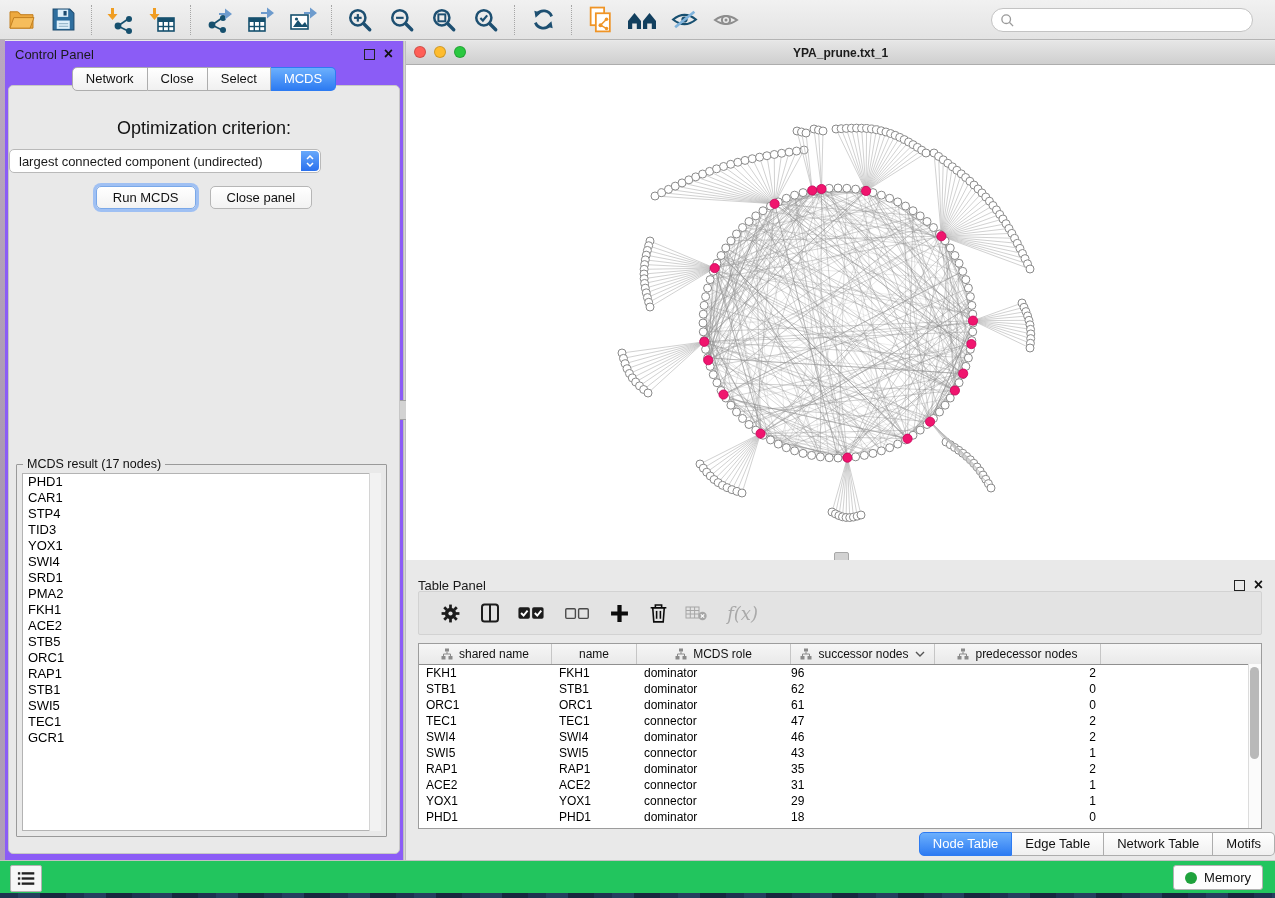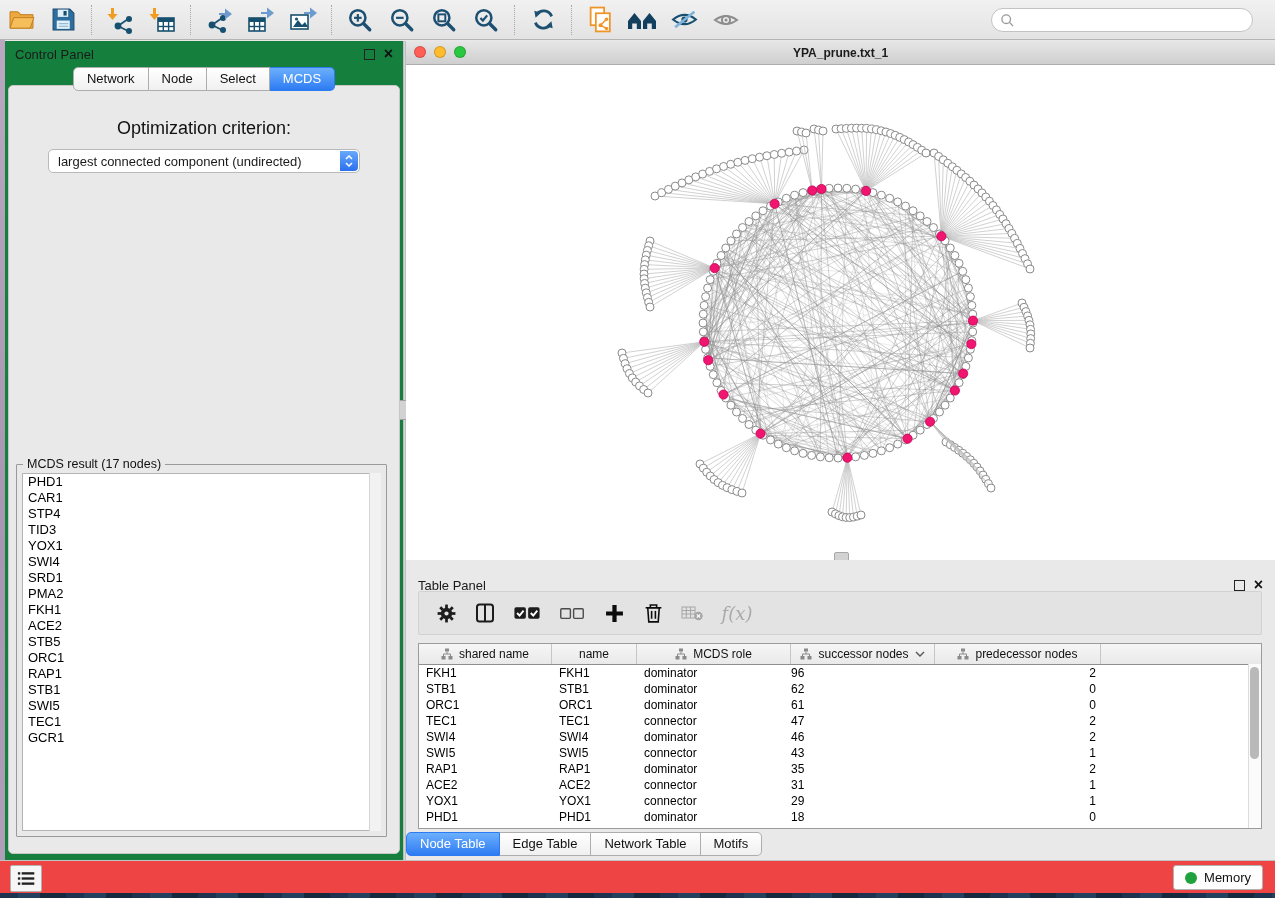--- a/index.html
+++ b/index.html
@@ -17,36 +17,36 @@
   #search-wrap{margin-left:auto;margin-right:22px;position:relative;}
   #search-wrap input{width:262px;height:24px;border:1px solid #c3c3c3;border-radius:13px;
     background:#fff;outline:none;padding:0 10px 0 28px;font-size:13px;box-sizing:border-box;}
   #search-wrap .mag{position:absolute;left:9px;top:5px;}
   
   #left-strip{position:absolute;left:0;top:40px;width:5px;height:853px;
     background:linear-gradient(180deg,#baa8c0,#a795b1 60%,#b1a0ba);}
   #bottom-strip{position:absolute;left:0;top:893px;width:1275px;height:5px;
     background:repeating-linear-gradient(90deg,#1d3350 0 18px,#24405f 18px 40px,#16293f 40px 66px);}
   
-  #control-panel{position:absolute;left:5px;top:41px;width:398px;height:819px;background:#15803d;}
+  #control-panel{position:absolute;left:5px;top:41px;width:398px;height:819px;background:#8b5cf6;}
   .panel-head{height:26px;display:flex;align-items:center;padding:0 10px;}
   .panel-title{font-size:13px;color:#1a1a1a;}
   .win-icons{margin-left:auto;display:flex;align-items:center;gap:9px;}
   .winbtn-float{width:9px;height:9px;border:1.6px solid #222;display:inline-block;}
   .winbtn-close{font-size:16px;font-weight:700;line-height:10px;color:#111;}
   .seg-tabs{display:flex;justify-content:center;position:relative;z-index:2;}
   .seg-tab{border:1px solid #adadad;border-left:none;background:linear-gradient(#ffffff,#f0f0f0);
     padding:3px 13px 4px;font-size:13px;color:#111;}
   .seg-tab:first-child{border-left:1px solid #adadad;border-radius:5px 0 0 5px;}
   .seg-tab:last-child{border-radius:0 5px 5px 0;}
   .seg-tab.active{background:linear-gradient(#6cb0fd,#2d7bf2);color:#fff;border-color:#2d7bf2;}
   #cp-body{position:absolute;left:3px;right:3px;top:44px;bottom:6px;border:1px solid #c7c7c7;
     border-radius:5px;background:#e9e9e9;z-index:1;}
   #opt-label{margin-top:32px;text-align:center;font-size:18px;color:#111;}
-  #criterion-row{display:flex;justify-content:center;margin-top:10px;}
+  #criterion-row{display:flex;margin-top:10px;}
   #criterion-select{width:312px;height:24px;background:#fff;border:1px solid #b9b9b9;border-radius:5px;
     display:flex;align-items:center;font-size:13px;padding-left:9px;box-sizing:border-box;position:relative;}
   #criterion-stepper{position:absolute;right:1px;top:1px;bottom:1px;width:18px;border-radius:0 4px 4px 0;
     background:linear-gradient(#67a9fb,#2a70ee);display:flex;flex-direction:column;align-items:center;justify-content:center;gap:2px;}
   #buttons-row{display:flex;justify-content:center;gap:14px;margin-top:13px;}
   .mac-btn{height:23px;padding:0 16px;background:linear-gradient(#ffffff,#f2f2f2);border:1px solid #b6b6b6;
     border-radius:5px;font-size:13px;color:#111;display:flex;align-items:center;font-family:inherit;}
   .mac-btn.focused{box-shadow:0 0 0 3px rgba(110,165,250,.6);border-color:#7aa8e8;}
   #mcds-fieldset{position:absolute;left:7px;right:12px;top:378px;bottom:16px;
     border:1px solid #9a9a9a;border-radius:1px;}
@@ -67,37 +67,37 @@
   .tl{width:12px;height:12px;border-radius:50%;border:1px solid rgba(0,0,0,.18);box-sizing:border-box;}
   #traffic{position:absolute;left:8px;top:5px;display:flex;gap:8px;}
   #net-title{font-size:12px;font-weight:700;color:#1b1b1b;}
   #net-canvas{position:relative;width:869px;height:496px;background:#fff;}
   #h-handle{position:absolute;left:428px;top:489px;width:13px;height:9px;background:#d2d2d2;
     border:1px solid #a8a8a8;border-radius:2px;}
   
   #table-panel{position:absolute;left:406px;top:560px;width:869px;height:300px;background:#e9e9e9;}
   #tp-toolbar{position:absolute;left:12px;right:13px;top:31px;height:44px;background:#e3e3e3;
     border:1px solid #d2d2d2;border-radius:2px;display:flex;align-items:center;padding-left:12px;gap:9px;box-sizing:border-box;}
-  .tp-btn{width:30px;height:30px;display:flex;align-items:center;justify-content:center;}
+  .tp-btn{width:30px;height:30px;display:flex;align-items:center;justify-content:flex-end;}
   .fx-label{font-family:"DejaVu Serif",serif;font-style:italic;font-size:18px;color:#a9a9a9;}
   #table-wrap{position:absolute;left:12px;right:13px;top:83px;height:186px;background:#fff;
     border:1px solid #9c9c9c;box-sizing:border-box;overflow:hidden;}
   .thead{display:flex;height:20px;background:linear-gradient(#f6f6f6,#e9e9e9);border-bottom:1px solid #8f8f8f;}
   .hcell{display:flex;align-items:center;justify-content:center;gap:6px;font-size:12px;color:#111;
     border-right:1px solid #c6c6c6;box-sizing:border-box;}
   .trow{display:flex;height:16px;align-items:center;}
   .tcell{font-size:12px;color:#000;box-sizing:border-box;padding-left:7px;white-space:nowrap;}
   .c0{width:133px;} .c1{width:85px;} .c2{width:154px;} .c3{width:144px;} .c4{width:166px;}
   .tcell.c3{text-align:left;padding-right:16px;padding-left:0;}
   .tcell.c4{text-align:right;padding-right:5px;padding-left:0;}
   #table-scroll{position:absolute;right:0;top:20px;bottom:0;width:12px;background:#fbfbfb;border-left:1px solid #dcdcdc;}
   #table-thumb{position:absolute;left:1px;top:3px;width:9px;height:92px;background:#b9b9b9;border-radius:5px;}
-  #tp-tabs{position:absolute;left:0;right:12px;top:272px;display:flex;justify-content:flex-start;}
+  #tp-tabs{position:absolute;left:0;right:0;top:272px;display:flex;justify-content:flex-end;}
   
-  #status-bar{position:absolute;left:0;top:860px;width:1275px;height:33px;background:#ef4444;
+  #status-bar{position:absolute;left:0;top:860px;width:1275px;height:33px;background:#22c55e;
     border-top:1px solid #c2c2c2;box-sizing:border-box;}
   #list-btn{position:absolute;left:10px;top:4px;width:30px;height:25px;background:#f6f6f6;
     border:1px solid #b2b2b2;border-radius:2px;display:flex;align-items:center;justify-content:center;}
   #memory-btn{position:absolute;right:12px;top:4px;height:25px;padding:0 11px;background:#fdfdfd;
     border:1px solid #b2b2b2;border-radius:3px;display:flex;align-items:center;gap:7px;font-size:13px;color:#111;box-sizing:border-box;}
   #memory-dot{width:12px;height:12px;border-radius:50%;background:#1fa23c;}
   svg{display:block;}
 </style>
 </head>
 <body>
@@ -260,38 +260,42 @@
 <div id="control-panel">
   <div class="panel-head">
     <span class="panel-title">Control Panel</span>
     <span class="win-icons">
       <span class="winbtn-float"></span>
       <span class="winbtn-close">×</span>
     </span>
   </div>
   <div class="seg-tabs">
     <div class="seg-tab">Network</div>
-    <div class="seg-tab">Node</div>
+    <div class="seg-tab">Close</div>
     <div class="seg-tab">Select</div>
     <div class="seg-tab active">MCDS</div>
   </div>
   <div id="cp-body">
     <div id="opt-label">Optimization criterion:</div>
     <div id="criterion-row">
       <div id="criterion-select">
         <span>largest connected component (undirected)</span>
         <span id="criterion-stepper">
           <svg viewBox="0 0 8 5" width="8" height="5">
               <path d="M1 4l3-3 3 3" fill="none" stroke="#fff" stroke-width="1.5"></path>
             </svg>
           <svg viewBox="0 0 8 5" width="8" height="5">
               <path d="M1 1l3 3 3-3" fill="none" stroke="#fff" stroke-width="1.5"></path>
             </svg>
         </span>
       </div>
+    </div>
+    <div id="buttons-row">
+      <button class="mac-btn focused">Run MCDS</button>
+      <button class="mac-btn">Close panel</button>
     </div>
     <div id="mcds-fieldset">
       <span id="mcds-legend">MCDS result (17 nodes)</span>
       <div id="mcds-result-list">
           <div class="mcds-item">PHD1</div>
           <div class="mcds-item">CAR1</div>
           <div class="mcds-item">STP4</div>
           <div class="mcds-item">TID3</div>
           <div class="mcds-item">YOX1</div>
           <div class="mcds-item">SWI4</div>

